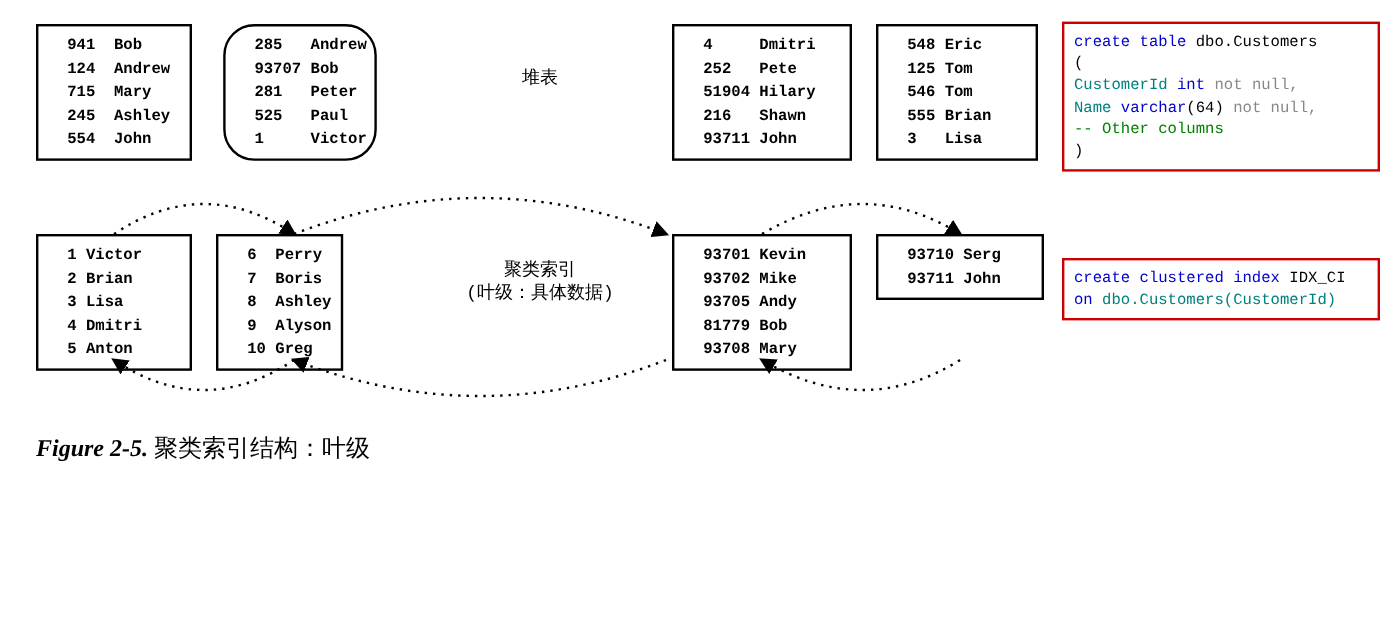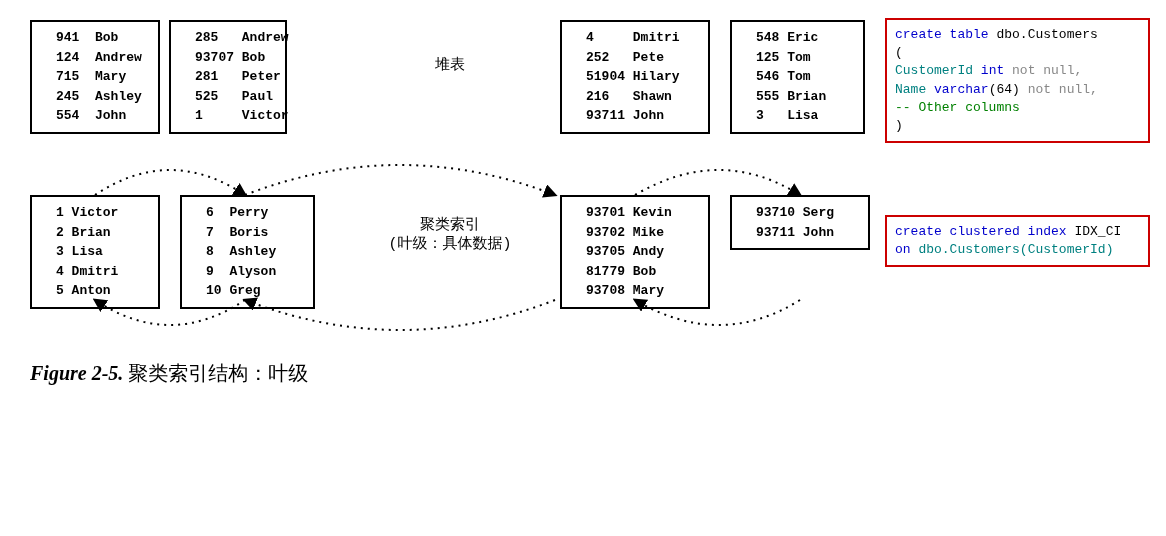--- a/index.html
+++ b/index.html
@@ -56,21 +56,21 @@
     }
   </style>
 </head>
 <body>
 
 <div class="data-box" style="left:30px; top:20px; width:130px;"><span>941  Bob
 124  Andrew
 715  Mary
 245  Ashley
 554  John</span></div>
-<div class="data-box" style="left:169px; top:20px; width:118px;"><span>285   Andrew
+<div class="data-box" style="left:186px; top:20px; width:128px;border-radius:26px;"><span>285   Andrew
 93707 Bob
 281   Peter
 525   Paul
 1     Victor</span></div>
 <div class="data-box" style="left:560px; top:20px; width:150px;"><span>4     Dmitri
 252   Pete
 51904 Hilary
 216   Shawn
 93711 John</span></div>
 <div class="data-box" style="left:730px; top:20px; width:135px;"><span>548 Eric
@@ -79,21 +79,21 @@
 555 Brian
 3   Lisa</span></div>
 
 <div class="label" style="left:400px; top:55px; width:100px;"><span>堆表</span></div>
 
 <div class="data-box" style="left:30px; top:195px; width:130px;"><span>1 Victor
 2 Brian
 3 Lisa
 4 Dmitri
 5 Anton</span></div>
-<div class="data-box" style="left:180px; top:195px; width:135px;"><span>6  Perry
+<div class="data-box" style="left:180px; top:195px; width:106px;text-align:right;"><span>6  Perry
 7  Boris
 8  Ashley
 9  Alyson
 10 Greg</span></div>
 <div class="data-box" style="left:560px; top:195px; width:150px;"><span>93701 Kevin
 93702 Mike
 93705 Andy
 81779 Bob
 93708 Mary</span></div>
 <div class="data-box" style="left:730px; top:195px; width:140px;"><span>93710 Serg

